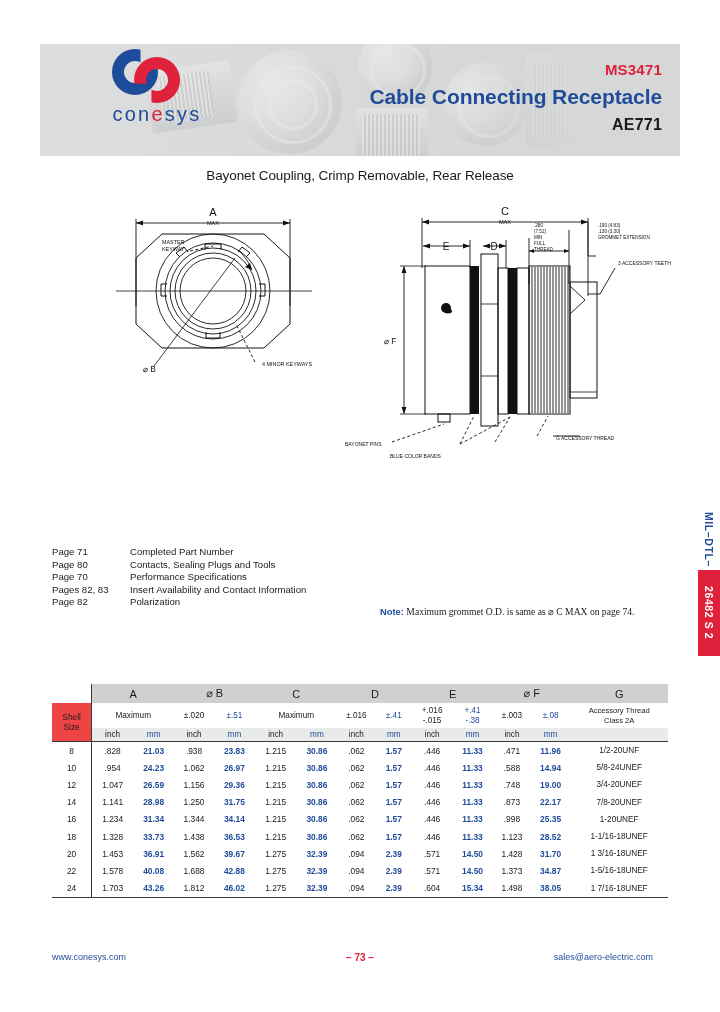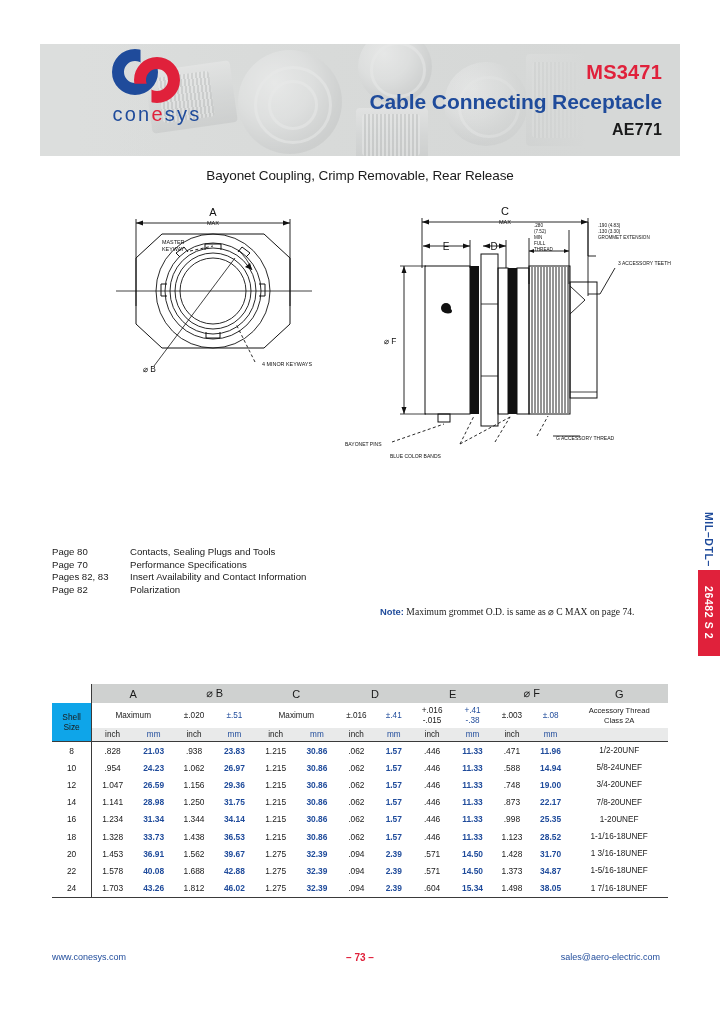--- a/index.html
+++ b/index.html
@@ -110,21 +110,21 @@
   .logo-text .e { color: #e0213b; }
 
   .banner-titles {
     position: absolute;
     right: 18px;
     top: 18px;
     text-align: right;
     line-height: 1.0;
   }
   .bt-part {
-    font-size: 20px;
+    font-size: 15px;
     font-weight: bold;
     color: #e0213b;
     letter-spacing: 0.2px;
   }
   .bt-name {
     font-size: 21px;
     font-weight: bold;
     color: #1f4b9b;
     margin-top: 9px;
     letter-spacing: -0.1px;
@@ -259,21 +259,21 @@
     font-size: 8.2px;
   }
   .mm { color: #1f4b9b; font-weight: bold; }
   tr.data td { height: 17.2px; }
   tr.data td.inchv { color: #1a1a1a; }
   tr.data td.mmv { color: #1f4b9b; font-weight: bold; }
   td.shell {
     border-right: 1px solid #3a3a3a;
     width: 42px;
   }
-  .hdr-group td.shell, .hdr-tol td.shell, .hdr-unit td.shell { background: #0ea5e9; }
+  .hdr-group td.shell, .hdr-tol td.shell, .hdr-unit td.shell { background: #ef4444; }
   .hdr-group td.corner { background: #ffffff; }
   .shell-label {
     font-size: 8.4px;
     line-height: 10px;
   }
   .tbl-top-rule { border-top: 1px solid #3a3a3a; }
   .tbl-bot-rule { border-bottom: 1px solid #3a3a3a; }
   td.gcol { font-size: 8.2px; }
   .hdr-group td.gcol { font-size: 11px; }
   .hdr-tol td.gcol { font-size: 7.6px; line-height: 9.2px; }
@@ -282,21 +282,21 @@
   .footer {
     position: absolute;
     left: 52px;
     right: 52px;
     top: 952px;
     height: 14px;
     font-size: 9px;
   }
   .footer .left  { position: absolute; left: 0;  color: #1f4b9b; }
   .footer .mid   { position: absolute; left: 50%; transform: translateX(-50%); color: #e0213b; font-weight: bold; font-size: 10px; }
-  .footer .right { position: absolute; right: 8px; color: #1f4b9b; }
+  .footer .right { position: absolute; right: 15px; color: #1f4b9b; }
 </style>
 </head>
 <body>
 
 <div class="banner">
   <div class="banner-photos">
     <div class="ph-rect" style="left:108px; top:22px; width:86px; height:62px; transform:rotate(-8deg);"></div>
     <div class="ph-stripes" style="left:120px; top:30px; width:52px; height:46px; transform:rotate(-8deg);"></div>
     <div class="ph" style="left:198px; top:6px; width:104px; height:104px;"></div>
     <div class="ph-ring" style="left:214px; top:22px; width:72px; height:72px;"></div>
@@ -475,20 +475,24 @@
       </g>
       <text x="578" y="69" font-size="5">3 ACCESSORY TEETH</text>
       <text x="305" y="250" font-size="5">BAYONET PINS</text>
       <text x="350" y="262" font-size="5">BLUE COLOR BANDS</text>
       <text x="516" y="244" font-size="5">G ACCESSORY THREAD</text>
     </g>
   </svg>
 </div>
 
 <div class="reflist">
+  <div class="row">
+    <span class="pg">Page 71</span>
+    <span class="dsc">Completed Part Number</span>
+  </div>
   <div class="row">
     <span class="pg">Page 80</span>
     <span class="dsc">Contacts, Sealing Plugs and Tools</span>
   </div>
   <div class="row">
     <span class="pg">Page 70</span>
     <span class="dsc">Performance Specifications</span>
   </div>
   <div class="row">
     <span class="pg">Pages 82, 83</span>

